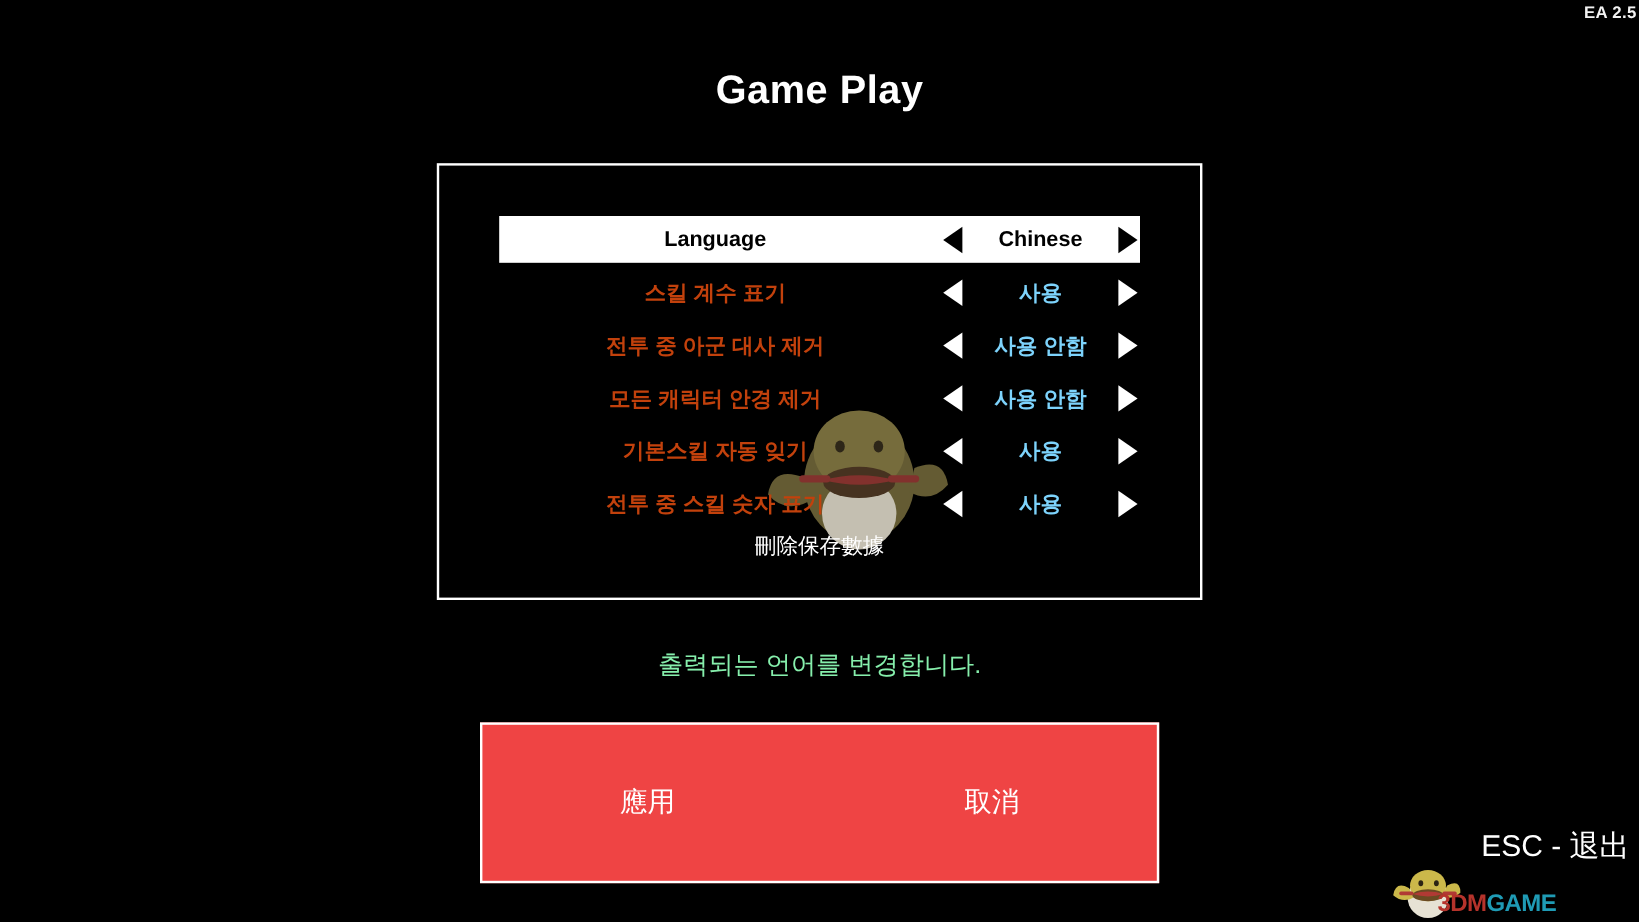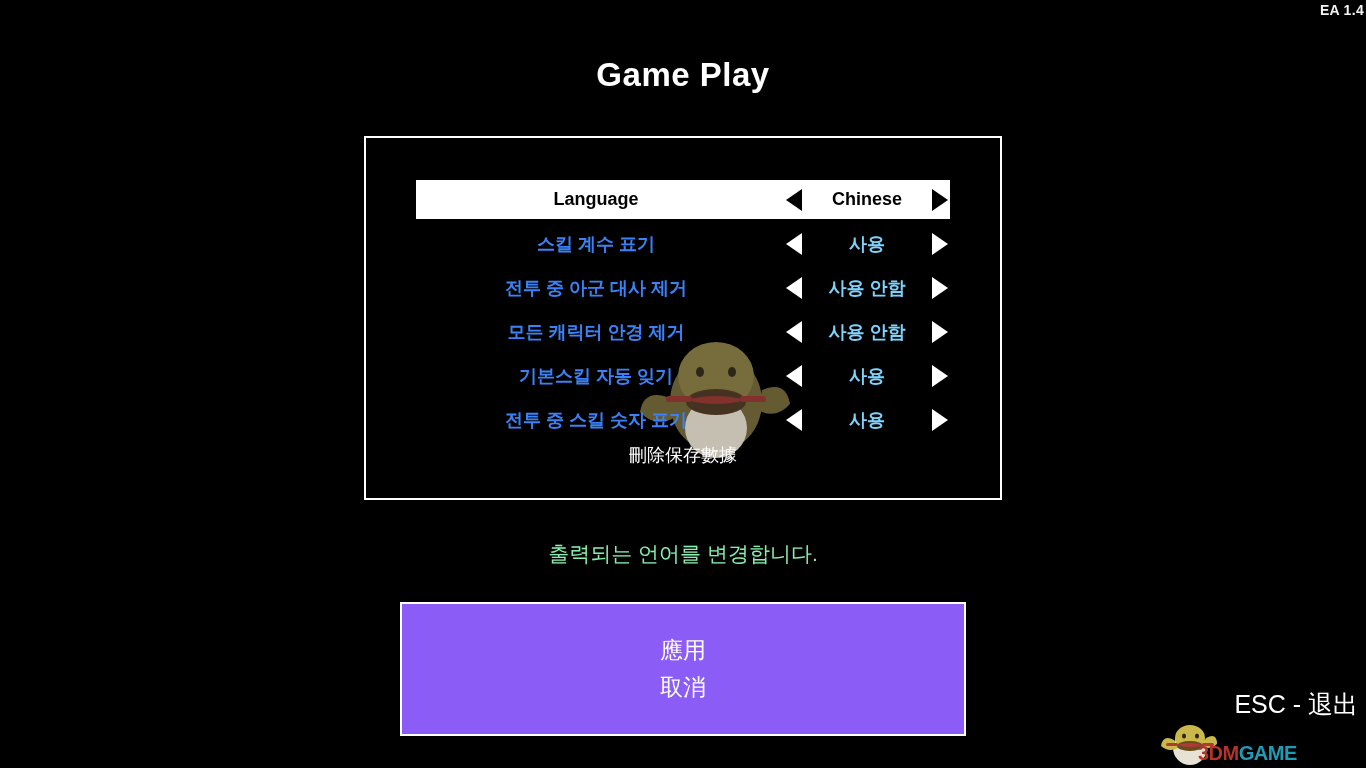--- a/index.html
+++ b/index.html
@@ -80,21 +80,21 @@
     margin: 0 50px;
     padding: 0 0 0 0;
   }
   .option-row + .option-row { margin-top: 6px; }
 
   .option-row .row-label {
     flex: 0 0 360px;
     text-align: center;
     font-size: 18px;
     font-weight: 700;
-    color: #3b82f6;
+    color: #c2410c;
     white-space: nowrap;
   }
 
   .option-row .row-control {
     flex: 1 1 auto;
     display: flex;
     align-items: center;
     justify-content: space-between;
     padding: 0 2px 0 10px;
   }
@@ -153,23 +153,23 @@
   }
 
   
   #action-box {
     position: absolute;
     left: 400px;
     top: 602px;
     width: 566px;
     height: 134px;
     border: 2px solid #ffffff;
-    background: #8b5cf6;
+    background: #ef4444;
     display: flex;
-    flex-direction: column;
+    flex-direction: row;
     align-items: center;
     justify-content: center;
     gap: 12px;
   }
 
   .action-button {
     font-size: 23px;
     font-weight: 400;
     color: #ffffff;
     line-height: 1.1;
@@ -212,21 +212,21 @@
     position: absolute;
     left: 0px;
     bottom: 2px;
     width: 58px;
     height: 42px;
   }
 </style>
 </head>
 <body>
 
-<div id="version-tag">EA 1.4</div>
+<div id="version-tag">EA 2.5</div>
 
 <div id="page-title">Game Play</div>
 
 <div id="options-panel">
 
   <svg id="mascot-watermark" viewBox="0 0 160 130">
     <ellipse cx="82" cy="66" rx="46" ry="50" fill="#6a6036"></ellipse>
     <ellipse cx="82" cy="40" rx="38" ry="34" fill="#7d7240"></ellipse>
     <path d="M36 62 Q10 52 6 76 Q20 92 40 82 Z" fill="#6a6036"></path>
     <path d="M128 54 Q152 44 156 68 Q142 84 124 74 Z" fill="#6a6036"></path>

